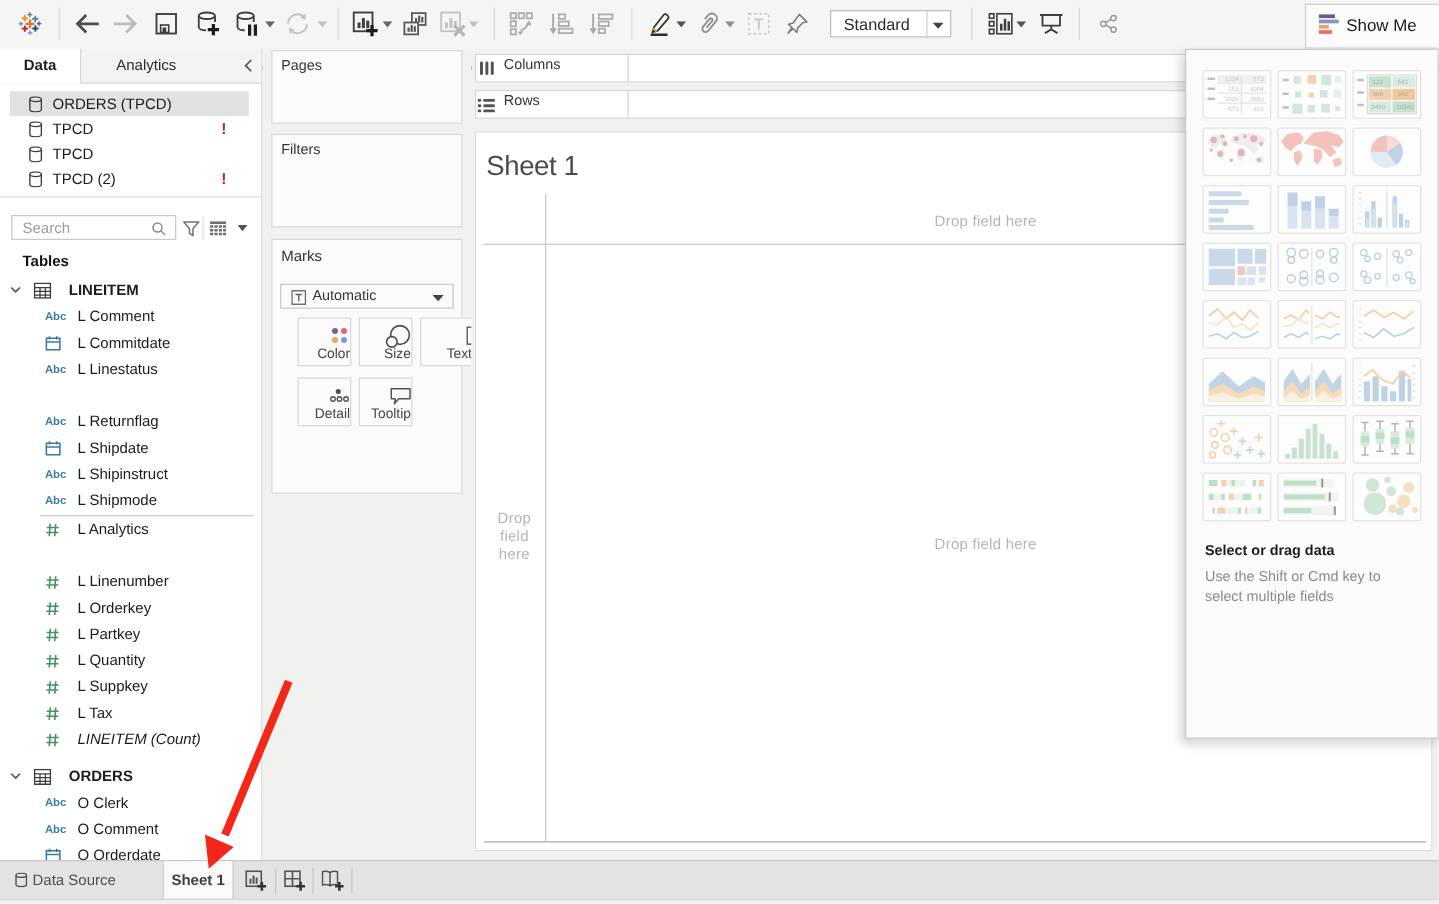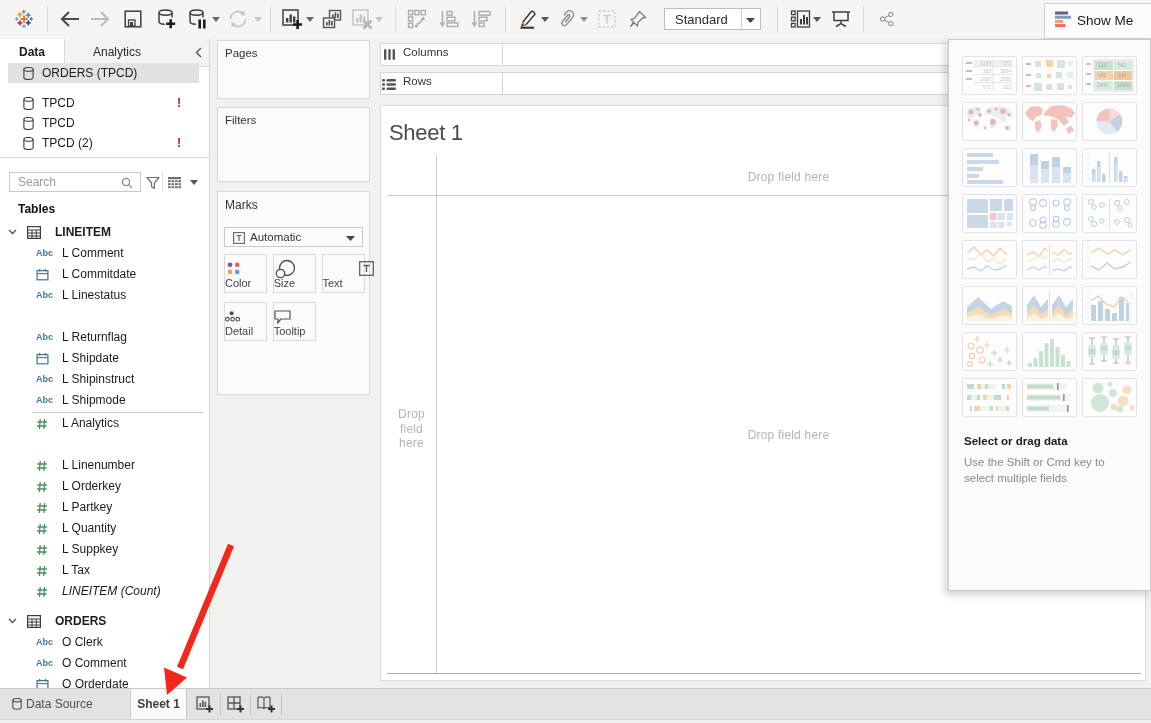--- a/index.html
+++ b/index.html
@@ -25,21 +25,21 @@
 #tableslbl{position:absolute;left:18px;top:163px;font-size:12px;font-weight:bold;color:#111;}
 .frow{position:absolute;left:0;width:209px;height:21px;font-size:12px;color:#1b1b1b;line-height:21px;}
 .frow .ficon{position:absolute;left:36px;top:0;width:20px;height:21px;display:flex;align-items:center;}
 .frow .fnm{position:absolute;left:62px;top:0;}
 .thdr{position:absolute;left:0;width:209px;height:21px;font-size:12px;font-weight:bold;color:#1c1c1c;line-height:21px;}
 .abcic{font-size:9px;font-weight:bold;color:#3d7a9e;letter-spacing:0;}
 
 #cards{position:absolute;left:210px;top:39px;width:167px;height:649px;background:#f1f1f0;}
 .card{position:absolute;left:7px;width:153px;background:#fbfbfb;border:1px solid #d8d8d8;}
 .cardlbl{position:absolute;left:7px;top:6px;font-size:11.5px;color:#333;}
-.mkbtn{position:absolute;width:43px;height:39px;background:#fbfbfb;border:1px solid #d9d9d9;text-align:left;}
+.mkbtn{position:absolute;width:43px;height:39px;background:#fbfbfb;border:1px solid #d9d9d9;text-align:right;margin-left:14px;}
 .mkbtn .lb{position:absolute;left:0;right:0;bottom:3px;font-size:11px;color:#444;}
 
 #canvas{position:absolute;left:377px;top:39px;width:774px;height:649px;background:#f1f1f1;}
 .shelf{position:absolute;background:#fff;border:1px solid #d5d5d5;}
 .shelflbl{font-size:11.5px;color:#333;position:absolute;top:3px;}
 #sheet{position:absolute;left:3px;top:66px;width:766px;height:576px;background:#fff;border:1px solid #dcdcdc;}
 #sheettitle{position:absolute;left:8px;top:14px;font-size:22px;letter-spacing:-0.3px;color:#4a4a4a;}
 .dfh{position:absolute;font-size:12px;letter-spacing:0.2px;color:#b4b4b4;}
 .gline{position:absolute;background:#c9c9c9;}
 
@@ -290,21 +290,21 @@
       </div>
   </div>
   <div id="sidebar">
     <div id="tabrow">
       <div id="antab">Analytics</div>
       <div id="datatab">Data</div>
       <div id="collapse"><svg width="7" height="11" viewBox="0 0 7 11" style="margin-top:8px;">
             <path d="M6,1 L1.5,5.5 L6,10" stroke="#555" stroke-width="1.4" fill="none"></path>
           </svg></div>
     </div>
-    <div class="dsrow" style="top:24px;padding-left:45px;">
+    <div class="dsrow" style="top:34px;padding-left:45px;">
         <div style="position:absolute;left:8px;top:0;width:191px;height:20px;background:#e2e2e2;"></div>
         <svg style="position:absolute;left:23px;top:4px;" width="11" height="13" viewBox="0 0 11 13">
           <ellipse cx="5.5" cy="2.4" rx="4.6" ry="1.9" fill="none" stroke="#3c3c3c" stroke-width="1.1"></ellipse>
           <path d="M0.9,2.4 v8.2 c0,1 2,1.9 4.6,1.9 s4.6,-0.9 4.6,-1.9 v-8.2" fill="none" stroke="#3c3c3c" stroke-width="1.1"></path>
         </svg>
         <span class="nm">ORDERS (TPCD)</span>
       </div>
     <div class="dsrow" style="top:54px;">
         <svg style="position:absolute;left:23px;top:4px;" width="11" height="13" viewBox="0 0 11 13">
           <ellipse cx="5.5" cy="2.4" rx="4.6" ry="1.9" fill="none" stroke="#3c3c3c" stroke-width="1.1"></ellipse>

